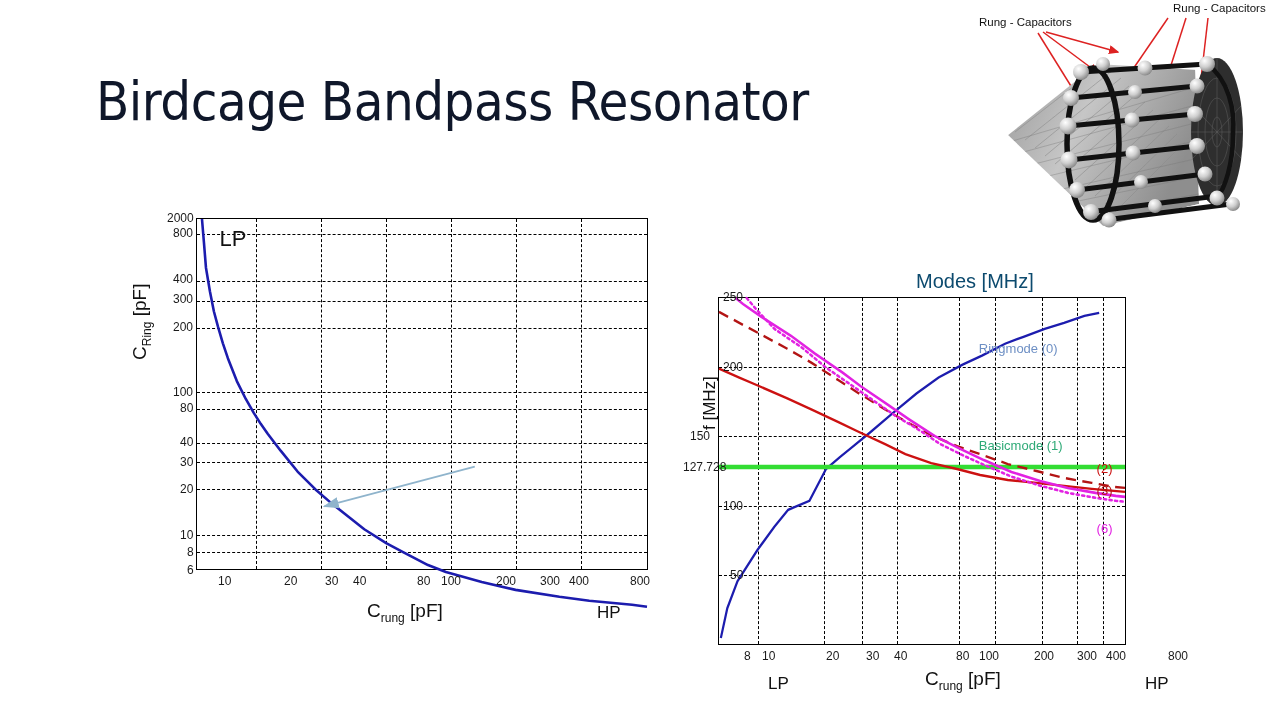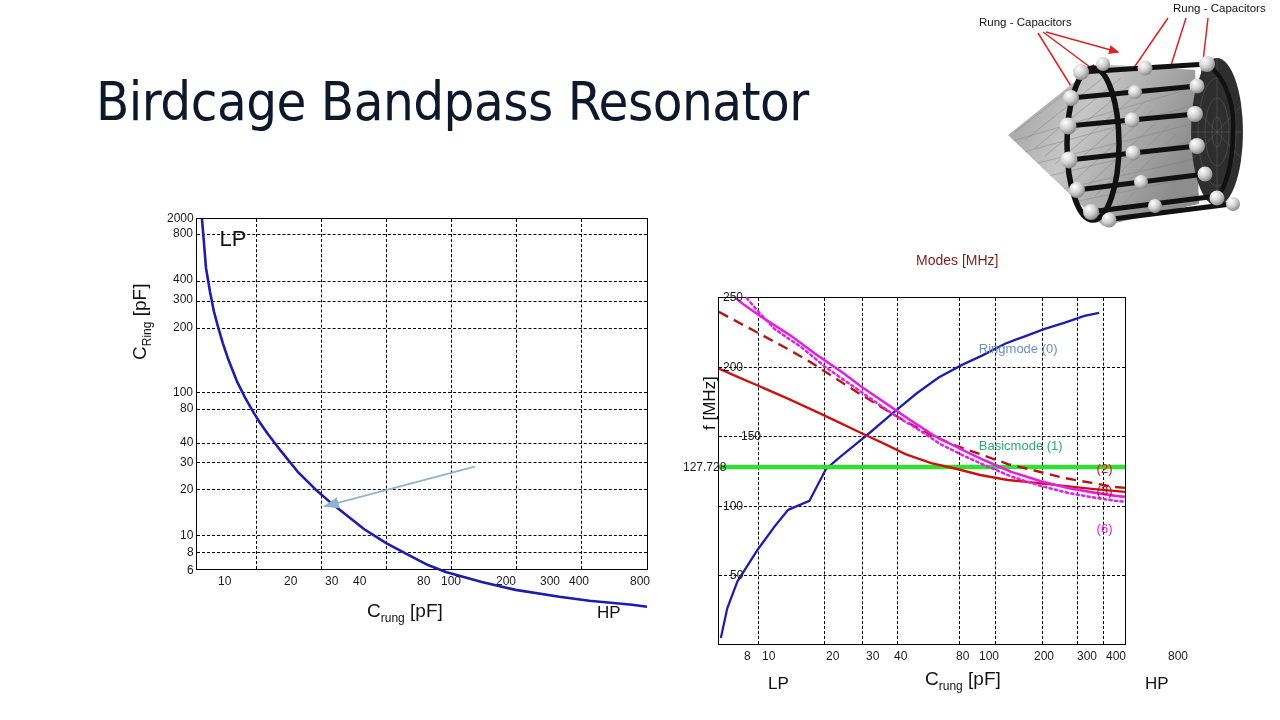--- a/index.html
+++ b/index.html
@@ -241,21 +241,21 @@
     <div class="tick-lbl" style="left:630px;top:574px;">800</div>
 
     <div class="axis-title" style="left:367px;top:600px;font-size:19px;">
       C<sub style="font-size:12px;">rung</sub> [pF]
     </div>
     <div class="lbl-hp" style="left:597px;top:603px;">HP</div>
   </div>
 
   <div>
 
-    <div style="position:absolute;left:916px;top:252px;font-size:14px;color:#7f1d1d;">Modes [MHz]</div>
+    <div style="position:absolute;left:916px;top:270px;font-size:20px;color:#0c4a6e;">Modes [MHz]</div>
 
     <div class="axis-title" style="left:700px;top:430px;transform:rotate(-90deg);transform-origin:left top;font-size:17px;">f [MHz]</div>
 
     <div id="right-frame" class="plotframe">
 
       <div class="gv" style="left:9.7%"></div>
       <div class="gv" style="left:25.8%"></div>
       <div class="gv" style="left:35.2%"></div>
       <div class="gv" style="left:43.9%"></div>
       <div class="gv" style="left:59.0%"></div>
@@ -286,21 +286,21 @@
 
       <div style="position:absolute;left:64%;top:12.5%;font-size:13px;color:#6d8fc4;">Ringmode (0)</div>
       <div style="position:absolute;left:64%;top:40.5%;font-size:13px;color:#2faa77;">Basicmode (1)</div>
       <div style="position:absolute;left:93%;top:47%;font-size:13px;color:#cc1111;">(2)</div>
       <div style="position:absolute;left:93%;top:53.5%;font-size:13px;color:#b31414;">(3)</div>
       <div style="position:absolute;left:93%;top:64.5%;font-size:13px;color:#e222e2;">(6)</div>
     </div>
 
     <div class="tick-lbl" style="left:723px;top:290px;">250</div>
     <div class="tick-lbl" style="left:723px;top:360px;">200</div>
-    <div class="tick-lbl" style="left:741px;top:429px;">150</div>
+    <div class="tick-lbl" style="left:690px;top:429px;">150</div>
     <div class="tick-lbl" style="left:683px;top:460px;">127.728</div>
     <div class="tick-lbl" style="left:723px;top:499px;">100</div>
     <div class="tick-lbl" style="left:730px;top:568px;">50</div>
 
     <div class="tick-lbl" style="left:744px;top:649px;">8</div>
     <div class="tick-lbl" style="left:762px;top:649px;">10</div>
     <div class="tick-lbl" style="left:826px;top:649px;">20</div>
     <div class="tick-lbl" style="left:866px;top:649px;">30</div>
     <div class="tick-lbl" style="left:894px;top:649px;">40</div>
     <div class="tick-lbl" style="left:956px;top:649px;">80</div>

